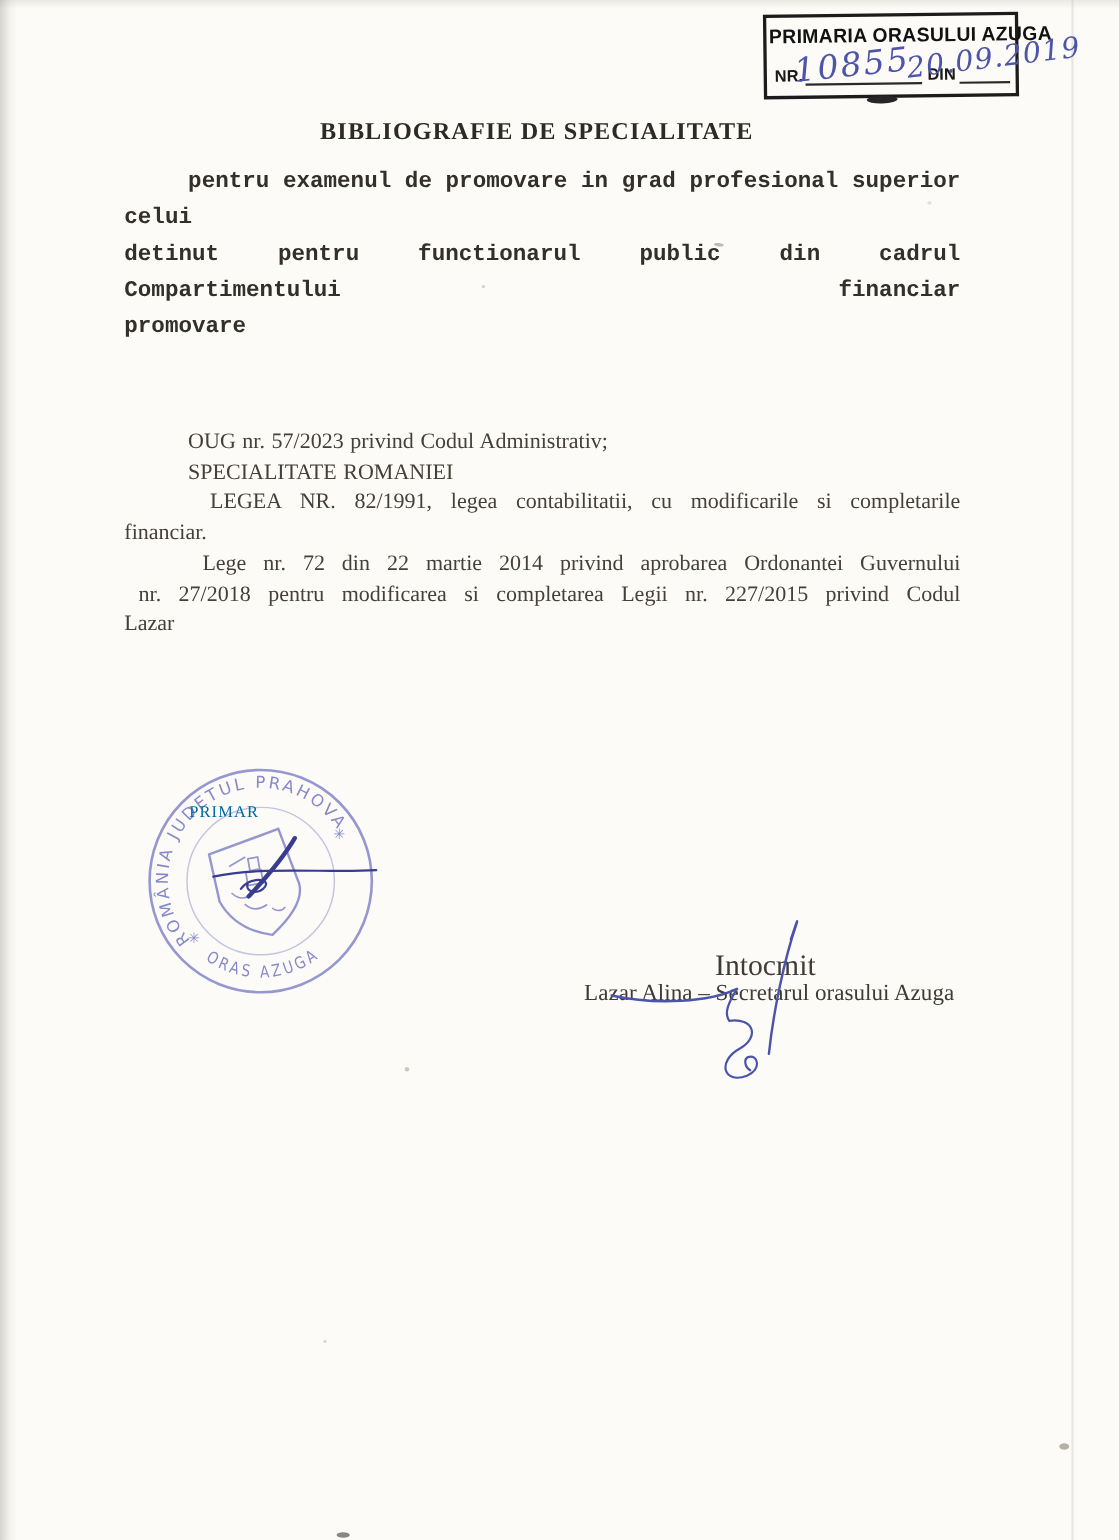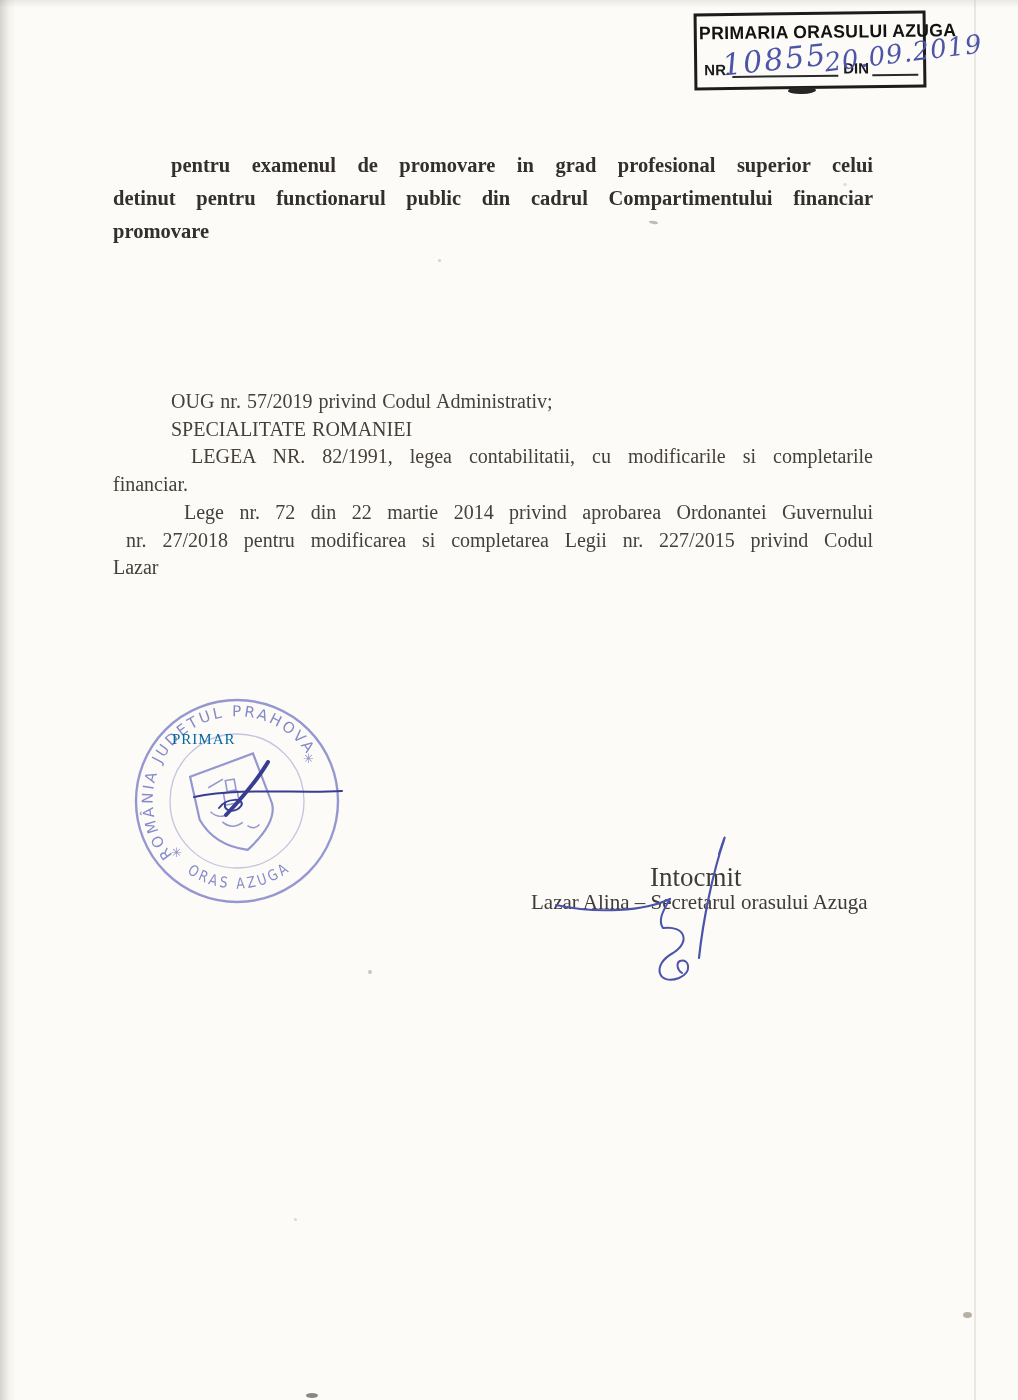--- a/index.html
+++ b/index.html
@@ -49,21 +49,21 @@
   
   .doc-title{
     position:absolute;left:108px;top:106px;width:760px;
     text-align:center;font-weight:bold;font-size:22px;letter-spacing:1px;
     color:#2e2a26;
   }
   .subtitle{
     position:absolute;left:113px;top:149px;width:760px;
     font-weight:bold;font-size:20.5px;line-height:33px;color:#332f2b;
   }
-  .sub-line{text-align:justify;}
+  .sub-line{text-align:justify;font-family:Liberation Mono, monospace;}
   .sub-line.j{text-align-last:justify;}
   .sub-line.first{text-indent:58px;}
 
   .biblio{
     position:absolute;left:113px;top:388px;width:760px;
     font-size:20px;line-height:27.7px;color:#454039;word-spacing:1px;
   }
   .bl{min-height:27px;}
   .bl.ind{text-indent:58px;}
   .bl.ind2{text-indent:65px;}
@@ -102,28 +102,29 @@
       <span>NR.</span>
       <span class="nr-line"></span>
       <span>DIN</span>
       <span class="din-line"></span>
     </div>
   </div>
   <div class="box-smudge"></div>
   <div class="hw hw-nr">10855</div>
   <div class="hw hw-date">20.09.2019</div>
 
+  <div class="doc-title">BIBLIOGRAFIE DE SPECIALITATE</div>
   <div class="subtitle">
     <div class="sub-line first j">pentru examenul de promovare in grad profesional superior celui</div>
     <div class="sub-line j">detinut pentru functionarul public din cadrul Compartimentului financiar</div>
     <div class="sub-line">promovare</div>
   </div>
 
   <div class="biblio">
-    <div class="bl ind">OUG nr. 57/2019 privind Codul Administrativ;</div>
+    <div class="bl ind">OUG nr. 57/2023 privind Codul Administrativ;</div>
     <div class="bl ind">SPECIALITATE ROMANIEI</div>
     <div class="bl ind2 j">LEGEA NR. 82/1991, legea contabilitatii, cu modificarile si completarile</div>
     <div class="bl">financiar.</div>
     <div class="bl ind j">Lege nr. 72 din 22 martie 2014 privind aprobarea Ordonantei Guvernului</div>
     <div class="bl j">nr. 27/2018 pentru modificarea si completarea Legii nr. 227/2015 privind Codul</div>
     <div class="bl">Lazar</div>
   </div>
 
   <svg class="round-stamp" width="214" height="214" viewBox="-107 -107 214 214">
     <defs>

